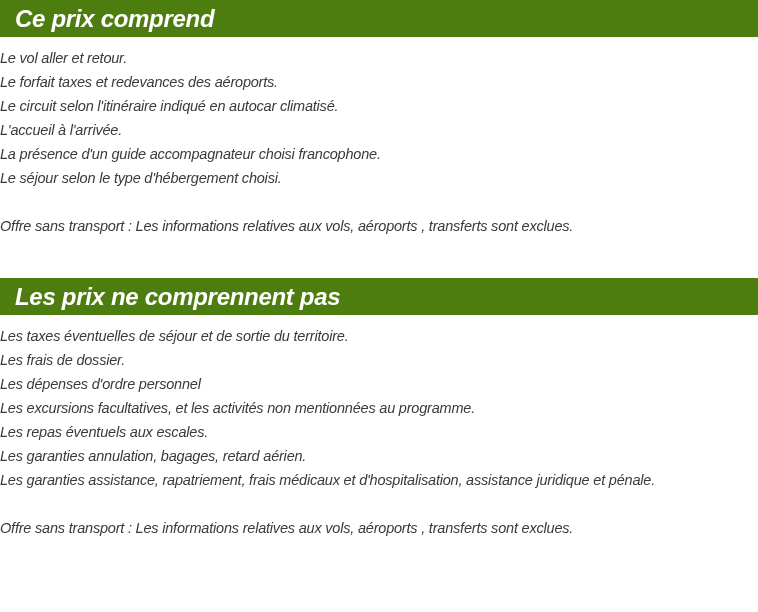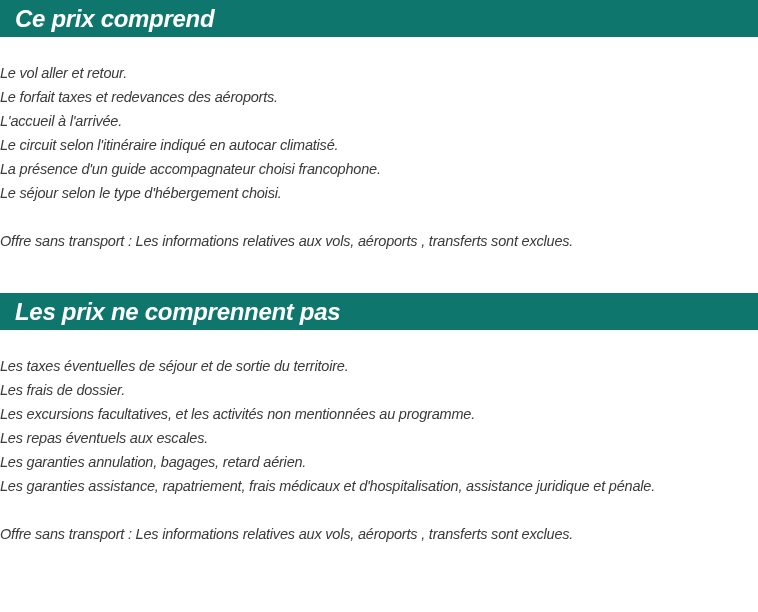--- a/index.html
+++ b/index.html
@@ -7,33 +7,33 @@
       padding: 0;
       background: #ffffff;
     }
     body {
       width: 758px;
       height: 612px;
       overflow: hidden;
       font-family: "Liberation Sans", "DejaVu Sans", sans-serif;
     }
     .section-header {
-      background: #0f766e;
+      background: #4d7c0f;
       color: #ffffff;
       font-style: italic;
       font-weight: bold;
       font-size: 24px;
       height: 37px;
       line-height: 37px;
       padding-left: 15px;
       box-sizing: border-box;
       letter-spacing: -0.3px;
     }
     .section-body {
-      padding-top: 24px;
+      padding-top: 9px;
     }
     .line {
       font-style: italic;
       font-size: 14.5px;
       color: #3a3a3a;
       height: 24px;
       line-height: 24px;
       white-space: nowrap;
       letter-spacing: -0.2px;
     }
@@ -44,34 +44,35 @@
     #section-excluded { margin-top: 40px; }
   </style>
 </head>
 <body>
 
 <section id="section-included">
   <div class="section-header">Ce prix comprend</div>
   <div class="section-body">
     <div class="line">Le vol aller et retour.</div>
     <div class="line">Le forfait taxes et redevances des aéroports.</div>
+    <div class="line">Le circuit selon l'itinéraire indiqué en autocar climatisé.</div>
     <div class="line">L'accueil à l'arrivée.</div>
-    <div class="line">Le circuit selon l'itinéraire indiqué en autocar climatisé.</div>
     <div class="line">La présence d'un guide accompagnateur choisi francophone.</div>
     <div class="line">Le séjour selon le type d'hébergement choisi.</div>
     <div class="spacer"></div>
     <div class="line">Offre sans transport : Les informations relatives aux vols, aéroports , transferts sont exclues.</div>
   </div>
 </section>
 
 <section id="section-excluded">
   <div class="section-header">Les prix ne comprennent pas</div>
   <div class="section-body">
     <div class="line">Les taxes éventuelles de séjour et de sortie du territoire.</div>
     <div class="line">Les frais de dossier.</div>
+    <div class="line">Les dépenses d'ordre personnel</div>
     <div class="line">Les excursions facultatives, et les activités non mentionnées au programme.</div>
     <div class="line">Les repas éventuels aux escales.</div>
     <div class="line">Les garanties annulation, bagages, retard aérien.</div>
     <div class="line">Les garanties assistance, rapatriement, frais médicaux et d'hospitalisation, assistance juridique et pénale.</div>
     <div class="spacer"></div>
     <div class="line">Offre sans transport : Les informations relatives aux vols, aéroports , transferts sont exclues.</div>
   </div>
 </section>
 
 </body></html>

